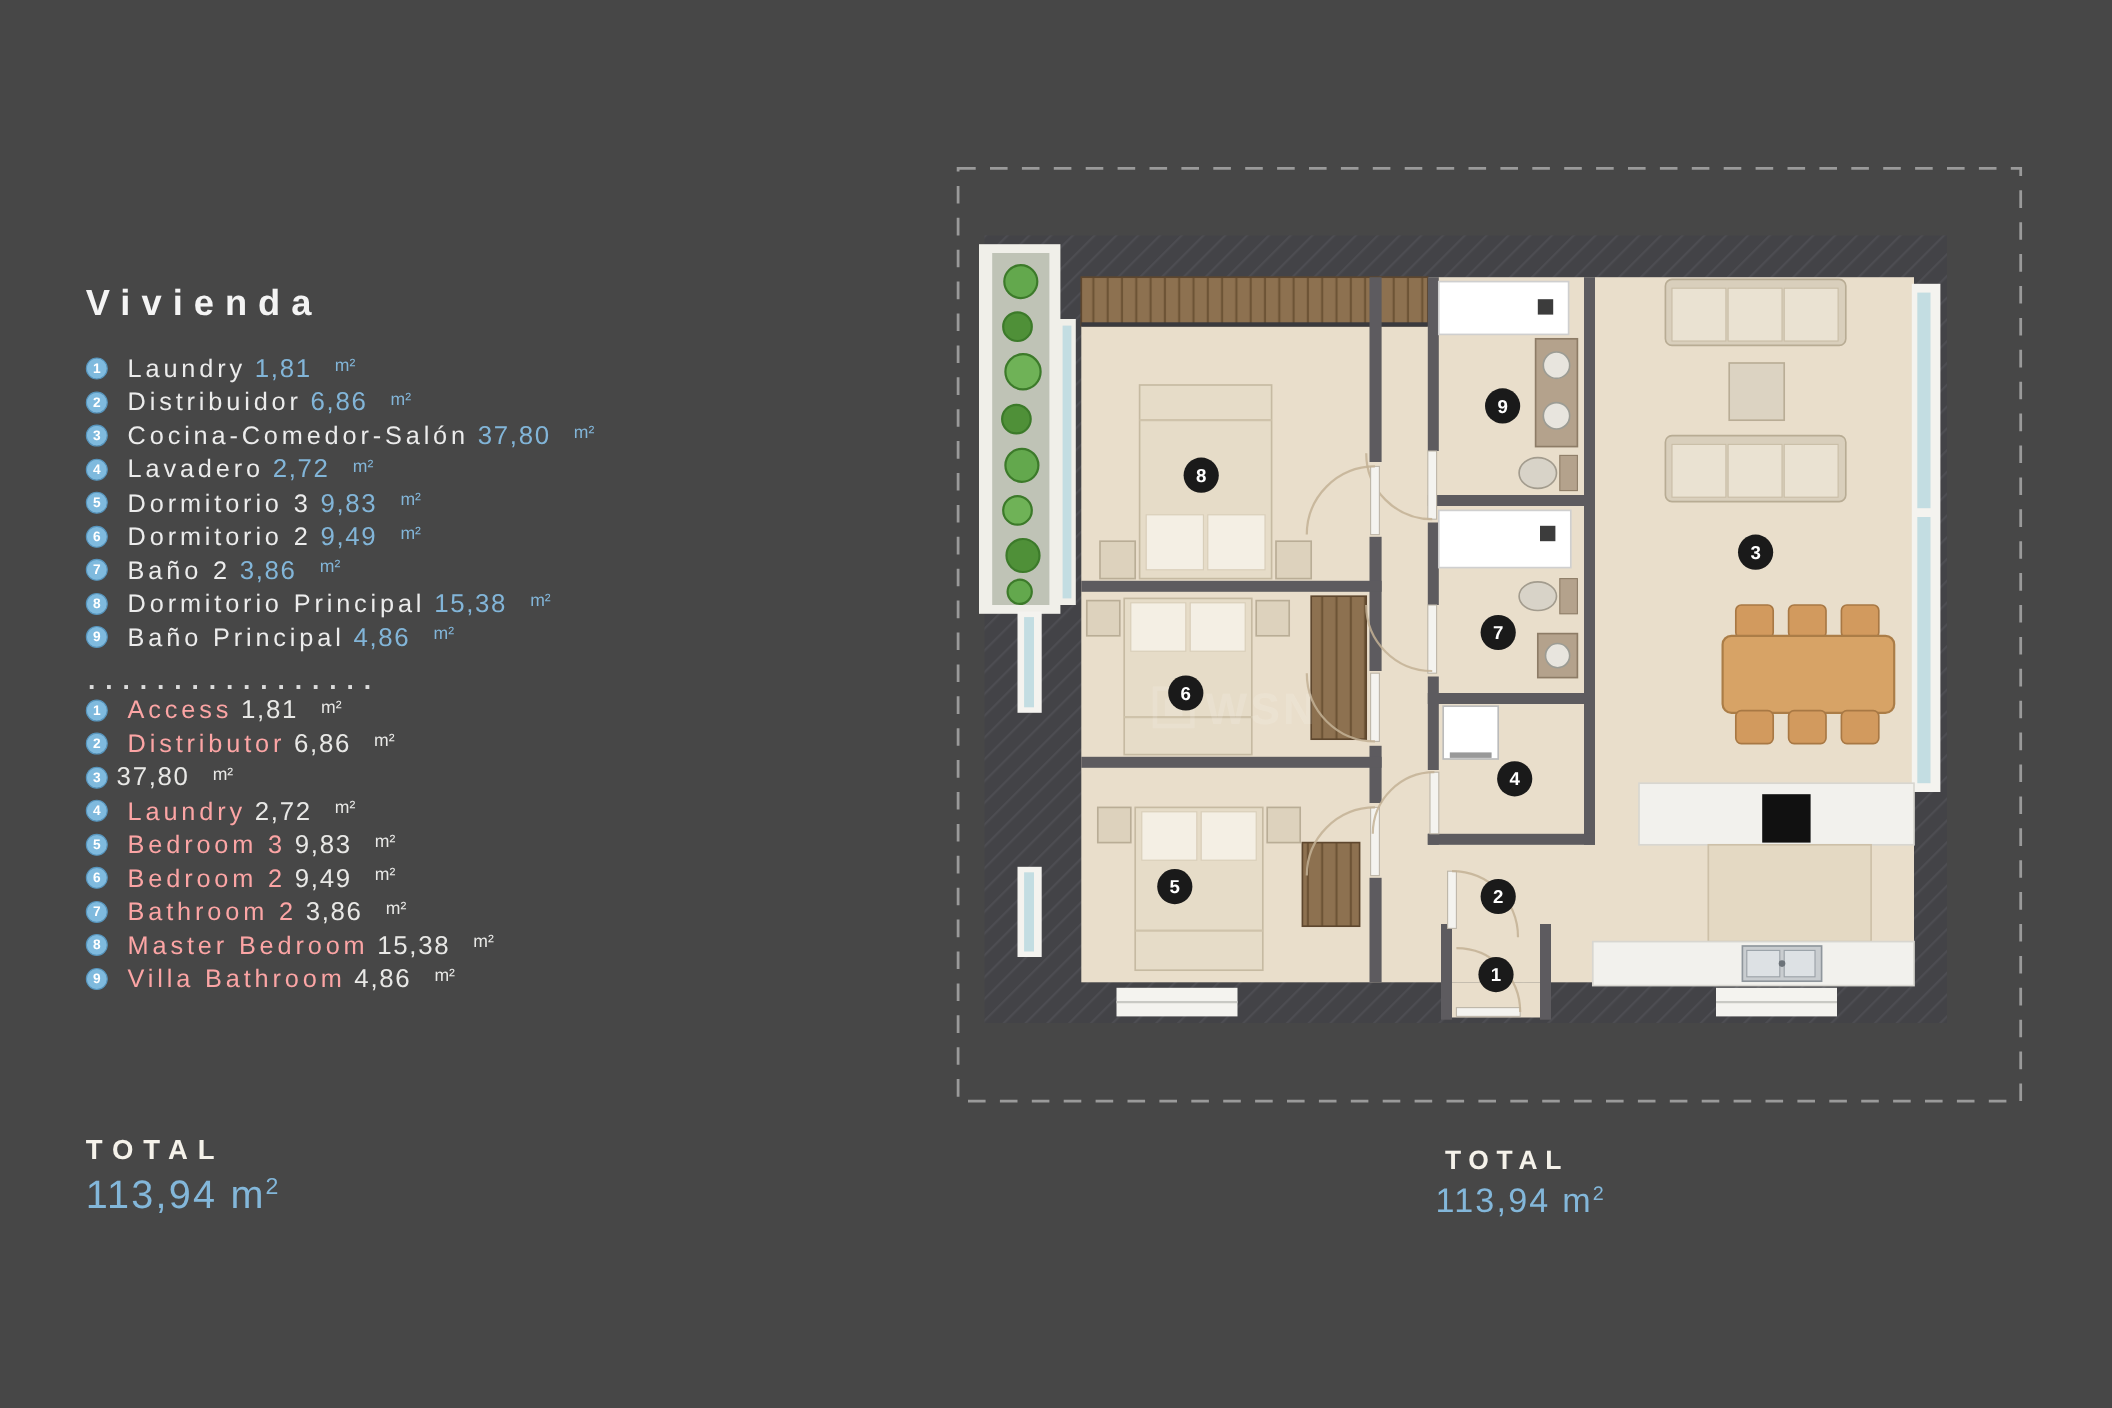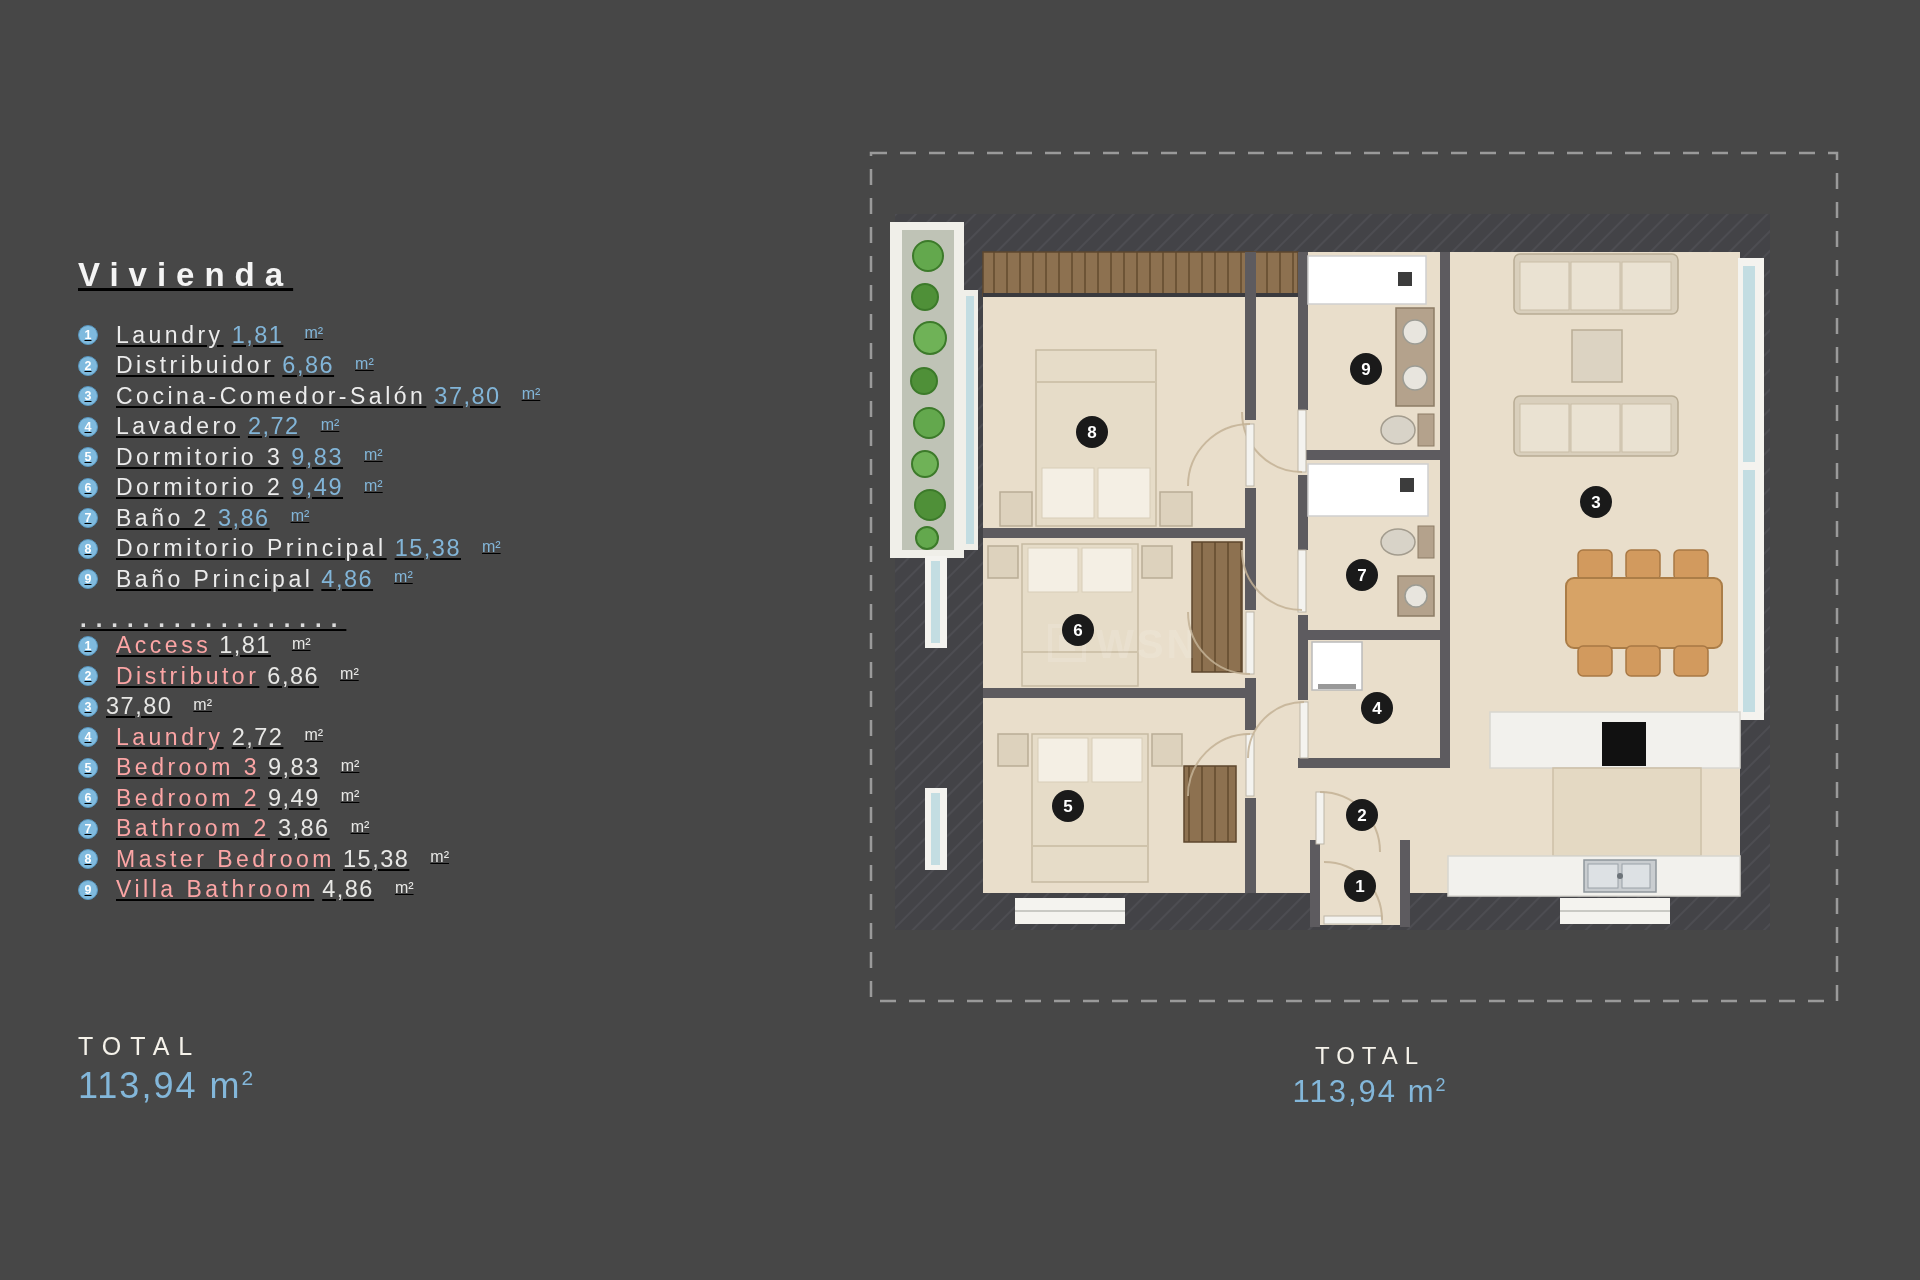--- a/index.html
+++ b/index.html
@@ -4,21 +4,21 @@
 <style>
   html,body{margin:0;padding:0;}
   body{
     width:1920px;height:1280px;position:relative;overflow:hidden;
     background:#474747;
     font-family:"Liberation Sans",sans-serif;
   }
   .stage{position:absolute;inset:0;}
 
   
-  .legend{position:absolute;left:78px;top:256px;width:660px;text-decoration:underline;}
+  .legend{position:absolute;left:78px;top:256px;width:660px;}
   .legend h2{margin:0 0 26px 0;font-size:33px;line-height:38px;font-weight:bold;letter-spacing:10px;}
   .viv-title{color:#f4f4f4;}
   .villa-title{color:#7cc5e2;margin-top:26px;}
   .room-list{list-style:none;margin:0;padding:0;}
   .room-list li{display:flex;align-items:center;height:30.5px;}
   .badge{
     width:20px;height:20px;border-radius:50%;flex:0 0 auto;
     background:#7fbade;border:1.5px solid #5795bd;box-sizing:border-box;
     color:#fff;font-size:12.5px;font-weight:bold;
     display:flex;align-items:center;justify-content:center;
@@ -26,22 +26,22 @@
   .lbl{font-size:23px;letter-spacing:3.5px;white-space:nowrap;margin-left:18px;}
   .area{font-size:23.5px;letter-spacing:1.5px;margin-left:8px;white-space:nowrap;}
   .unit{font-size:16px;margin-left:21px;position:relative;top:-2px;}
   .viv-list .lbl{color:#ececec;}
   .viv-list .area,.viv-list .unit{color:#82b5d8;}
   .villa-list .lbl{color:#fca5a5;}
   .villa-list .area,.villa-list .unit{color:#e8e8e6;}
   .sep{font-size:24px;font-weight:bold;letter-spacing:9px;color:#dcdcdc;height:26px;margin:10px 0 0 2px;}
 
   .total-left{position:absolute;left:78px;top:1032px;}
-  .total-label{font-size:25px;font-weight:normal;letter-spacing:9px;color:#f5f2ea;}
-  .total-value{font-size:36px;color:#83b7da;letter-spacing:2px;margin-top:4px;}
+  .total-label{font-size:25px;font-weight:bold;letter-spacing:9px;color:#f5f2ea;}
+  .total-value{font-size:36px;color:#83b7da;letter-spacing:2px;margin-top:4px;text-align:right;}
   .total-value sup{font-size:21px;}
 
   .plan-total{position:absolute;left:1280px;top:1042px;width:180px;text-align:center;}
   .plan-total .total-label{font-size:24px;letter-spacing:7px;}
   .plan-total .total-value{font-size:31px;margin-top:4px;}
   .plan-total .total-value sup{font-size:18px;}
 
   
   .plan-svg{position:absolute;left:850px;top:140px;width:1010px;height:880px;}
   .mktext{font:bold 17px "Liberation Sans",sans-serif;fill:#ffffff;text-anchor:middle;}

